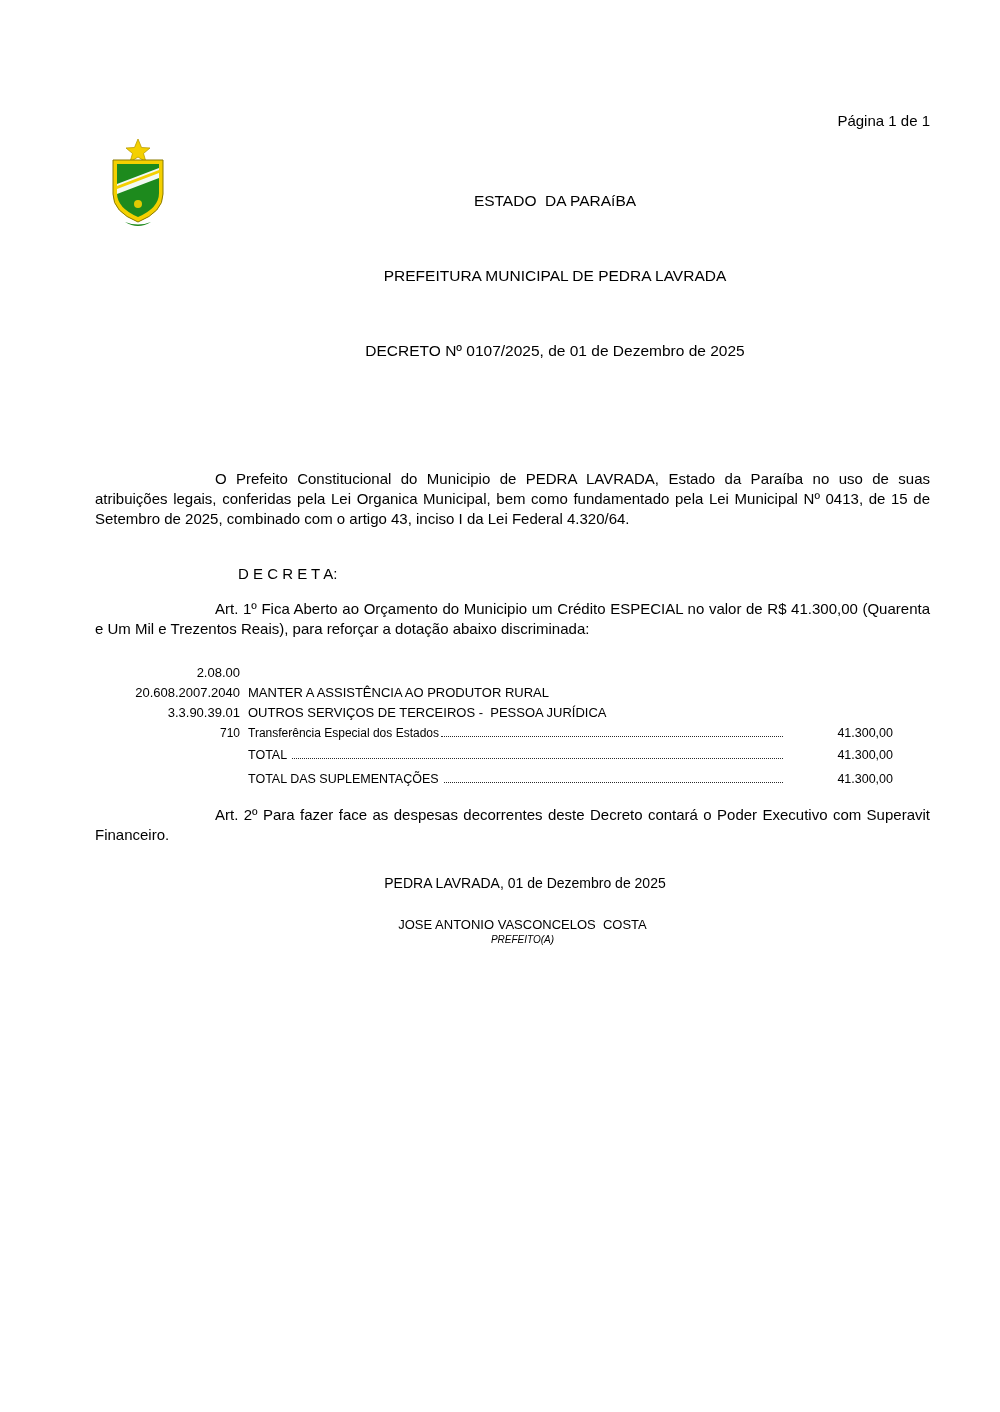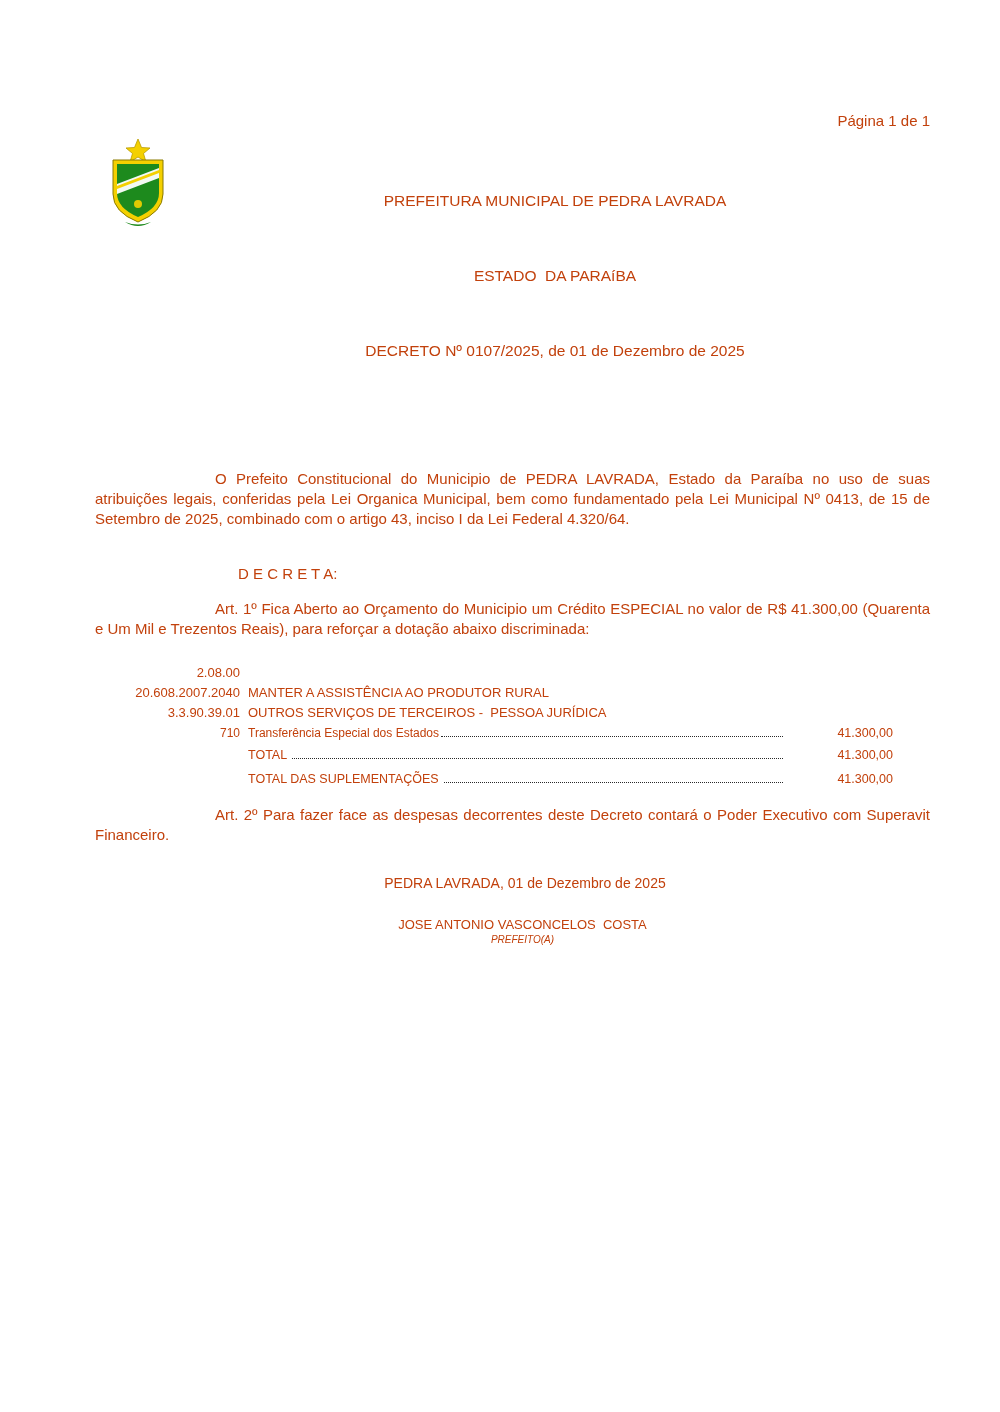--- a/index.html
+++ b/index.html
@@ -3,21 +3,21 @@
 <meta charset="utf-8">
 <style>
   html,body{margin:0;padding:0;background:#ffffff;}
   .page{
     position:relative;
     width:1000px;height:1412px;
     background:#ffffff;
     box-sizing:border-box;
     padding:112px 70px 0 95px;
     font-family:"Liberation Sans", sans-serif;
-    color:#c2410c;
+    color:#000000;
     font-size:15px;
   }
   .pagenum{ text-align:right; font-size:15px; line-height:18px; }
   .header-block{
     margin-top:8px;
     padding-left:85px;
     text-align:center;
     line-height:25px;
     font-size:15.5px;
     white-space:pre;
@@ -118,22 +118,22 @@
       <path d="M8,22 H58 V56 Q58 74 33 84 Q8 74 8 56 Z" fill="#f4d000" stroke="#8a7a00" stroke-width="1"></path>
       <path d="M12,26 H54 V55 Q54 70 33 79 Q12 70 12 55 Z" fill="#1d8a1d"></path>
       <polygon points="12,46 54,30 54,40 12,56" fill="#ffffff" opacity="0.95"></polygon>
       <polygon points="12,48 54,32 54,35 12,51" fill="#f4d000"></polygon>
       <path d="M20,84 Q33 92 46 84 Q33 89 20 84 Z" fill="#1d8a1d"></path>
       <circle cx="33" cy="66" r="4" fill="#f4d000" opacity="0.9"></circle>
     </svg>
   </span>
 
   <div class="header-block">
+    <div>ESTADO  DA PARAíBA</div>
     <div>PREFEITURA MUNICIPAL DE PEDRA LAVRADA</div>
-    <div>ESTADO  DA PARAíBA</div>
     <div>DECRETO Nº 0107/2025, de 01 de Dezembro de 2025</div>
   </div>
 
 
   <div class="preamble">O Prefeito Constitucional do Municipio de PEDRA LAVRADA, Estado da Paraíba no uso de suas atribuições legais, conferidas pela Lei Organica Municipal, bem como fundamentado pela Lei Municipal Nº 0413, de 15 de Setembro de 2025, combinado com o artigo 43, inciso I da Lei Federal 4.320/64.</div>
 
   <div class="decreta">D E C R E T A:</div>
 
   <div class="art art1">Art. 1º Fica Aberto ao Orçamento do Municipio um Crédito ESPECIAL no valor de R$ 41.300,00 (Quarenta e Um Mil e Trezentos Reais), para reforçar a dotação abaixo discriminada:</div>
 

